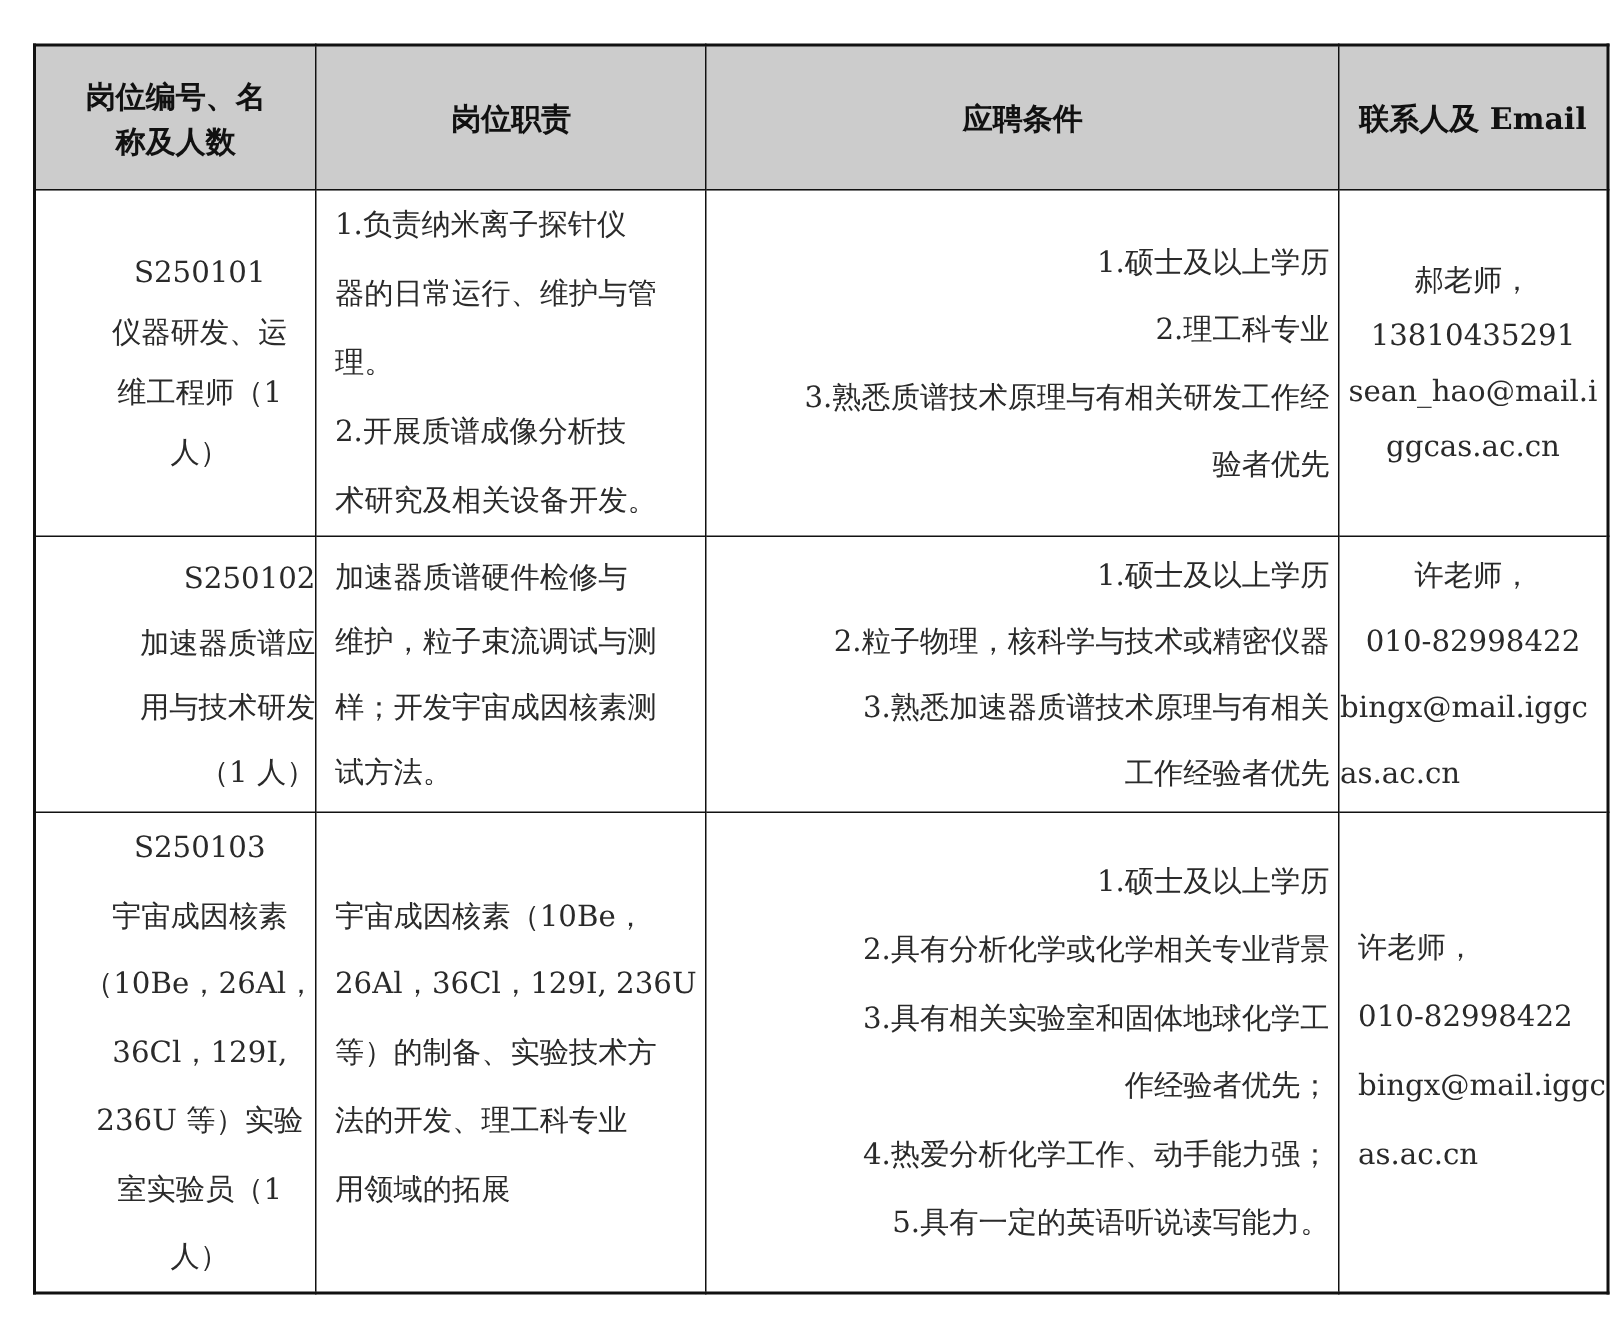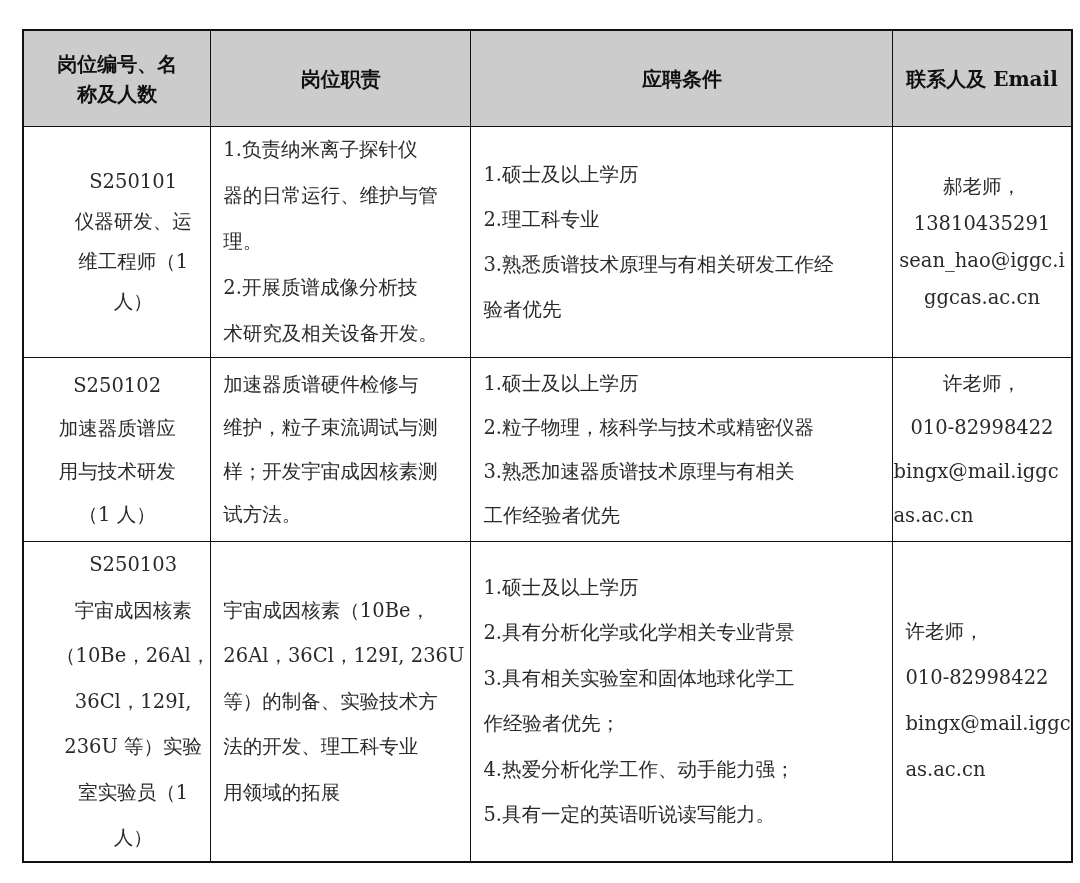--- a/index.html
+++ b/index.html
@@ -9,29 +9,29 @@
          table-layout: fixed; border: 2px solid #111; }
   .tbl td, .tbl th { border: 1.5px solid #111; padding: 0; vertical-align: middle; }
   .tbl th { background: #cccccc; font-weight: bold; font-size: 20px; color: #111;
             text-align: center; line-height: 30px; height: 95px; }
   .c1 { width: 163px; } .c2 { width: 254px; } .c3 { width: 422px; } .c4 { width: 173px; }
   .cell { font-size: 19.5px; line-height: 34px; color: #2a2a2a; }
   .center { text-align: center; }
   .left { text-align: left; padding-left: 12px !important; padding-right: 6px !important; }
   .job .line, .duty .line, .req .line, .contact .line { display: block; white-space: nowrap; }
   .r1 td { height: 227px; margin-left: 35px; } .r2 td { height: 183px; } .r3 td { height: 317px; }
-  .req .line { line-height: 45px; }
+  .req .line { line-height: 45px; text-align: right; }
   .r2 .req .line { line-height: 44px; }
   .r3 .req .line { line-height: 45.5px; }
   .duty .line { line-height: 45px; }
   .r1 .duty .line { line-height: 46px; }
   .r2 .duty .line { line-height: 43.5px; }
   .r3 .duty .line { line-height: 45.5px; }
   .r1 .job .line { line-height: 40px; padding-left: 32px; }
-  .r2 .job .line { line-height: 43px; }
+  .r2 .job .line { line-height: 43px; text-align: right; }
   .r3 .job .line { line-height: 45.5px; margin-left: 32px; }
   .r1 .contact .line { line-height: 37px; }
   .r2 .contact .line { line-height: 44px; }
   .r3 .contact .line { line-height: 46px; }
   .r3 .contact { text-align: left; padding-left: 12px; }
 </style>
 </head>
 <body>
 
 <table class="tbl">
@@ -70,21 +70,21 @@
       </td>
       <td class="cell left req">
         <span class="line">1.硕士及以上学历</span>
         <span class="line">2.理工科专业</span>
         <span class="line">3.熟悉质谱技术原理与有相关研发工作经</span>
         <span class="line">验者优先</span>
       </td>
       <td class="cell center contact">
         <span class="line">郝老师，</span>
         <span class="line">13810435291</span>
-        <span class="line">sean_hao@iggc.i</span>
+        <span class="line">sean_hao@mail.i</span>
         <span class="line">ggcas.ac.cn</span>
       </td>
     </tr>
 
     <tr class="r2">
       <td class="cell center job">
         <span class="line">S250102</span>
         <span class="line">加速器质谱应</span>
         <span class="line">用与技术研发</span>
         <span class="line">（1 人）</span>

